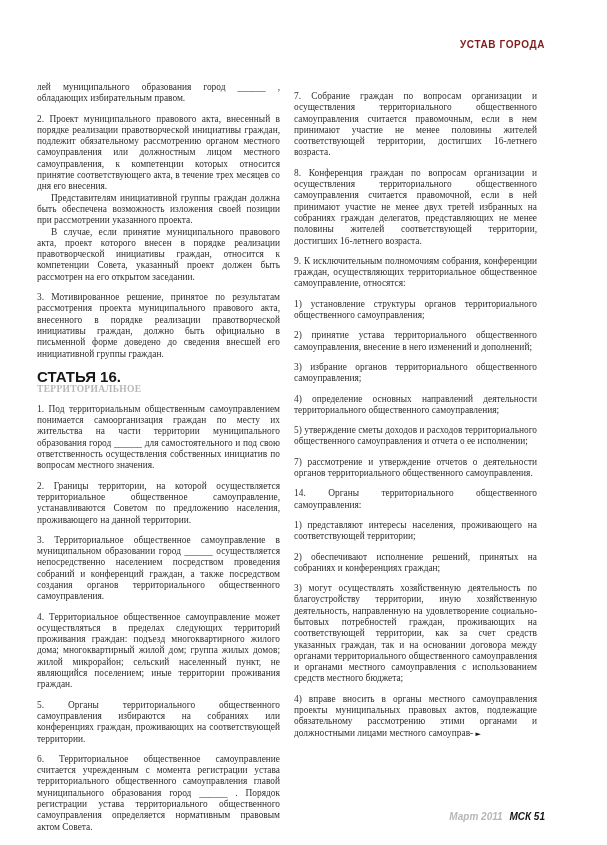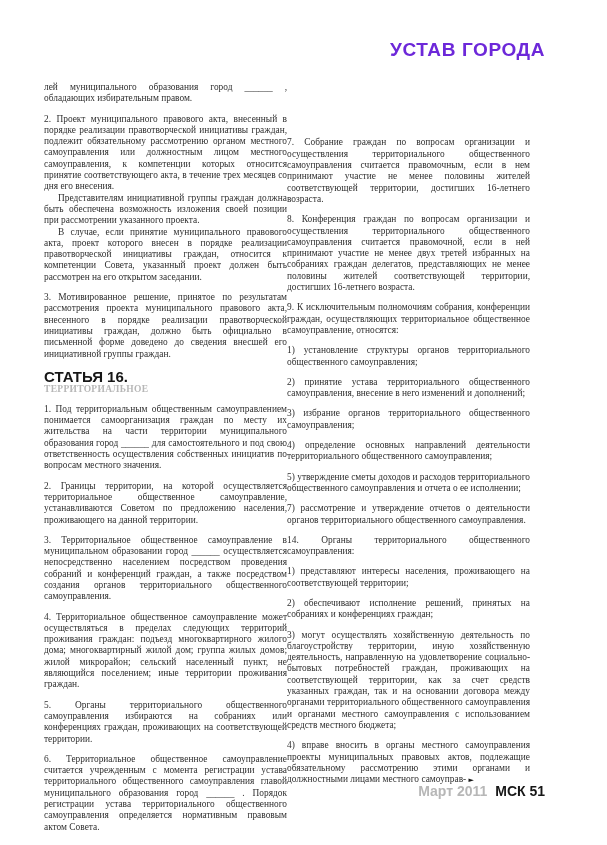--- a/index.html
+++ b/index.html
@@ -13,32 +13,32 @@
     position: relative;
     overflow: hidden;
     font-family: "Liberation Serif", serif;
   }
   .page-header {
     position: absolute;
     top: 39px;
     right: 62px;
     font-family: "Liberation Sans", sans-serif;
     font-weight: bold;
-    font-size: 19px;
+    font-size: 10px;
     letter-spacing: 0.6px;
-    color: #6d28d9;
+    color: #7f1d1d;
     text-align: center;
   }
   .content {
     position: absolute;
     top: 82px;
-    left: 44px;
+    left: 37px;
     width: 500px;
     display: flex;
-    align-items: center;
+    gap: 14px;
   }
   .column {
     width: 243px;
   }
   .para {
     margin: 9px 0 0 0;
     font-family: "Liberation Serif", serif;
     font-size: 9.4px;
     line-height: 11.3px;
     color: #2f2f2f;
@@ -71,26 +71,27 @@
     letter-spacing: 0.3px;
     color: #b7b7b7;
   }
   .cont-arrow {
     font-size: 7px;
     color: #161616;
     font-family: "DejaVu Sans", sans-serif;
   }
   .page-footer {
     position: absolute;
-    bottom: 46px;
+    bottom: 23px;
     right: 62px;
     font-family: "Liberation Sans", sans-serif;
     font-weight: bold;
-    font-size: 14px;
+    font-size: 10px;
     text-align: right;
+    font-style: italic;
   }
   .footer-date { color: #b7b7b7; }
   .footer-brand { color: #161616; margin-left: 4px; }
 </style>
 </head>
 <body>
 
 <div class="page-header">
   <span>УСТАВ ГОРОДА</span>
 </div>

